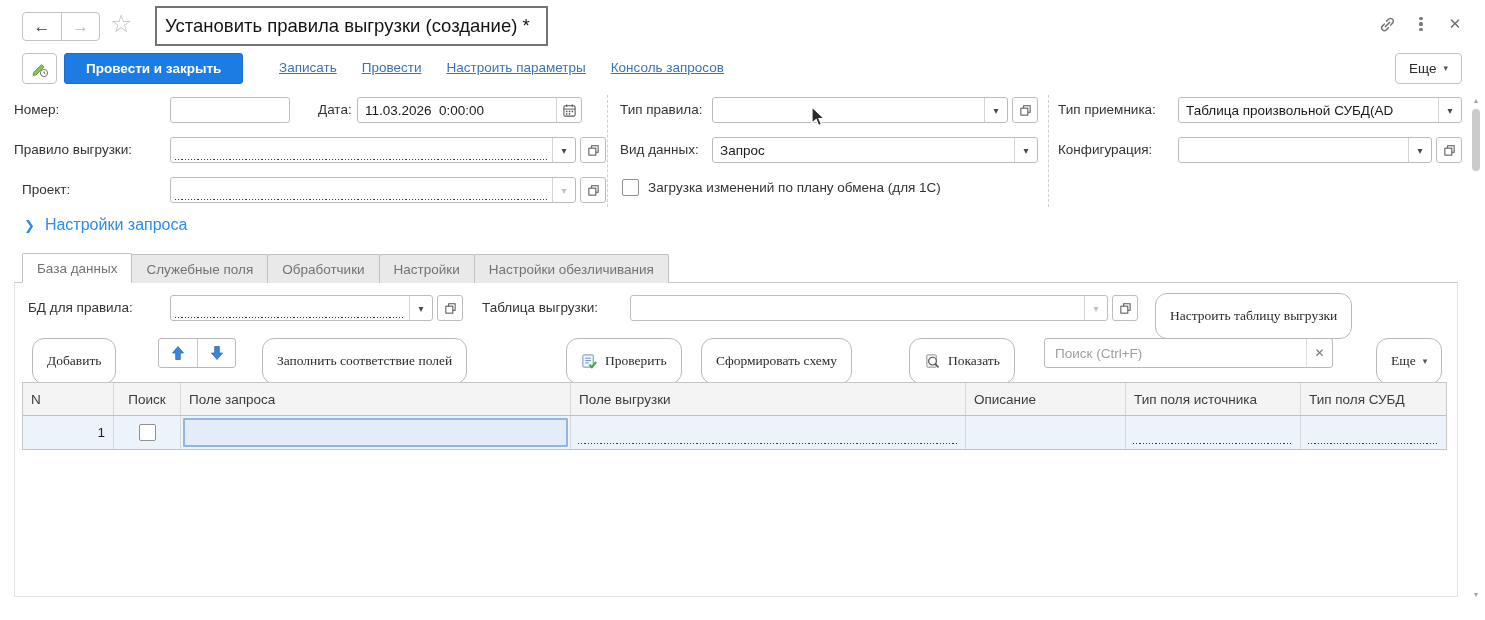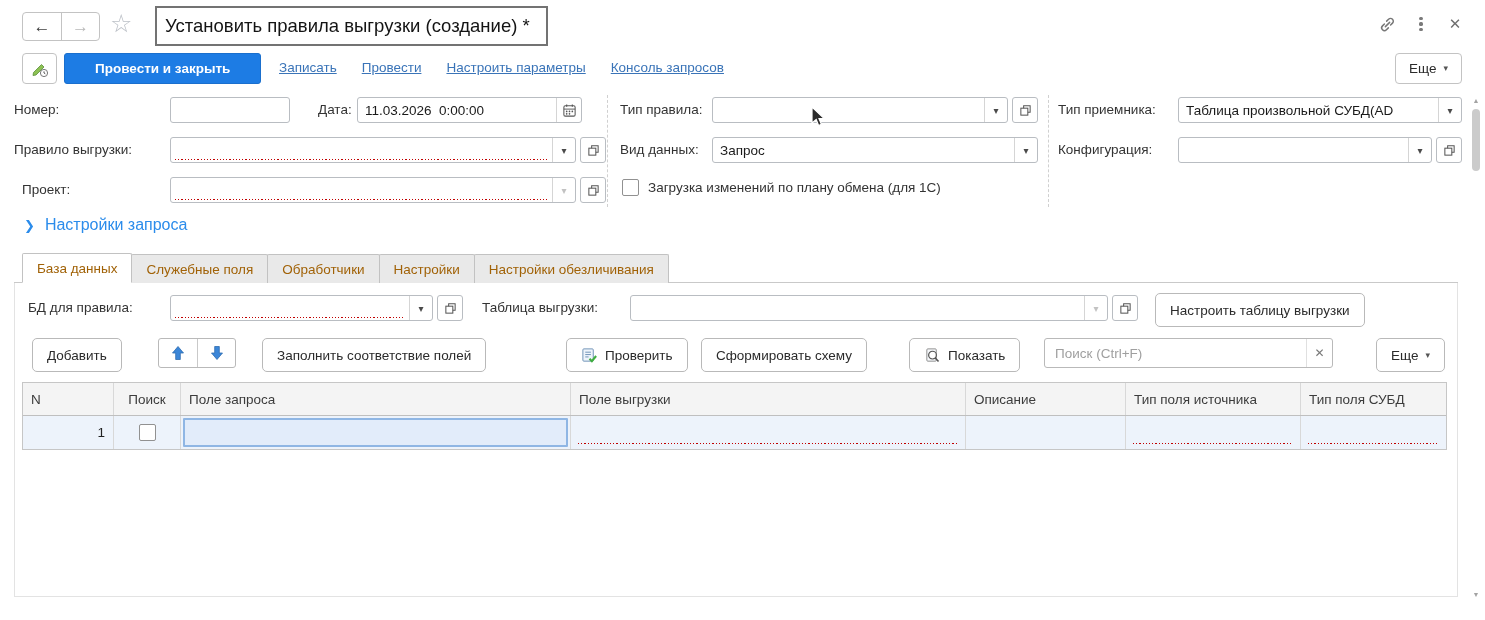--- a/index.html
+++ b/index.html
@@ -20,21 +20,21 @@
   .title { font-size:18.5px; color:#141414; white-space:nowrap; }
   .title-actions { right:20px; top:14px; display:flex; gap:14px; align-items:center; height:20px; }
   .ticon { width:20px; height:20px; display:flex; align-items:center; justify-content:center; color:#6f6f6f; }
   .kebab { display:flex; flex-direction:column; gap:2.5px; }
   .kebab i { width:3.2px; height:3.2px; border-radius:50%; background:#7a7a7a; }
   .close-x { font-size:15px; color:#6f6f6f; }
 
   
   .toolbar { left:0; top:53px; width:100%; height:34px; }
   .tool-icon-btn { left:22px; top:0; width:35px; height:31px; border:1px solid #c3c3c3; border-radius:4px; background:#fff; display:flex; align-items:center; justify-content:center; }
-  .btn-primary { left:64px; top:0; height:31px; padding:0 30px; background:#1d7ce4; border:1px solid #1a6fcd; border-radius:3px; color:#fff; font-weight:bold; font-size:13.5px; display:flex; align-items:center; white-space:nowrap; }
+  .btn-primary { left:64px; top:0; height:31px; padding:0 21px; background:#1d7ce4; border:1px solid #1a6fcd; border-radius:3px; color:#fff; font-weight:bold; font-size:13.5px; display:flex; align-items:center; white-space:nowrap; }
   .tool-links { left:279px; top:7px; display:flex; gap:25px;text-align:center; }
   .tool-links a { color:#3a74b8; text-decoration:underline; font-size:13.5px; white-space:nowrap; cursor:pointer; }
   .btn-plain { height:31px; border:1px solid #c3c3c3; border-radius:4px; background:#fff; display:flex; align-items:center; gap:7px; padding:0 13px; font-size:13.5px; color:#2b2b2b; white-space:nowrap; }
   .caret { font-size:9px; color:#555; line-height:1; }
   .more-top { right:23px; top:0; }
 
   
   .lbl { color:#333; white-space:nowrap; }
   .fld { display:flex; align-items:stretch; height:26px; border:1px solid #b9bdc2; border-radius:3px; background:#fff; }
   .fld .txt { flex:1; display:flex; align-items:center; padding:0 7px; position:relative; white-space:pre; overflow:hidden; color:#1a1a1a; }
@@ -49,26 +49,26 @@
   .vsep { border-left:1px dashed #d0d0d0; width:0; }
   .checkbox { width:17px; height:17px; border:1px solid #919191; border-radius:2px; background:#fff; flex:0 0 17px; }
 
   
   .section-hdr { left:24px; top:216px; display:flex; align-items:center; gap:10px; color:#2b8ceb; }
   .section-hdr .chev { font-size:13px; }
   .section-hdr .txt { font-size:16px; }
 
   
   .tabstrip { left:14px; top:253px; width:1444px; height:30px; border-bottom:1px solid #c9c9c9; display:flex; align-items:flex-end; padding-left:8px; }
-  .tab { height:29px; display:flex; align-items:center; padding:1px 14px; background:#e9e9e9; border:1px solid #c2c2c2; border-bottom:none; border-radius:2px 2px 0 0; margin-right:-1px; margin-bottom:-1px; color:#a16207; white-space:nowrap; }
+  .tab { height:29px; display:flex; align-items:center; padding:1px 14px; background:#e9e9e9; border:1px solid #c2c2c2; border-bottom:none; border-radius:2px 2px 0 0; margin-right:-1px; margin-bottom:-1px; color:#737373; white-space:nowrap; }
   .tab.active { background:#fff; height:30px; border-bottom:1px solid #fff; z-index:2; position:relative; }
   .tabpage { left:14px; top:283px; width:1444px; height:314px; border:1px solid #e3e3e3; border-top:none; background:#fff; }
 
   
-  .btn { height:34px; border:1px solid #b9b9b9; border-radius:5px; background:#fff; display:flex; align-items:center; gap:7px; padding:0 14px; font-size:13.5px; color:#2b2b2b; white-space:nowrap; }
+  .btn { height:46px; border:1px solid #b9b9b9; border-radius:12px; background:#fff; display:flex; align-items:center; gap:7px; padding:0 14px; font-size:13.5px; color:#2b2b2b; white-space:nowrap;font-family:Liberation Serif, serif; }
   .arrow-group { display:flex; height:30px; border:1px solid #b9b9b9; border-radius:3px; background:#fff; overflow:hidden; }
   .arrow-cell { width:38px; display:flex; align-items:center; justify-content:center; }
   .arrow-cell + .arrow-cell { border-left:1px solid #c9c9c9; }
   .search { display:flex; height:30px; border:1px solid #b9b9b9; border-radius:3px; background:#fff; align-items:stretch; }
   .search input { flex:1; border:none; outline:none; padding:0 10px; font:inherit; color:#1a1a1a; background:transparent; }
   .search input::placeholder { color:#9f9f9f; }
   .search .clear { width:26px; display:flex; align-items:center; justify-content:center; color:#777; font-size:12px; border-left:1px solid #e0e0e0; }
 
   
   .grid { left:22px; top:382px; width:1425px; border:1px solid #c6c6c6; }

